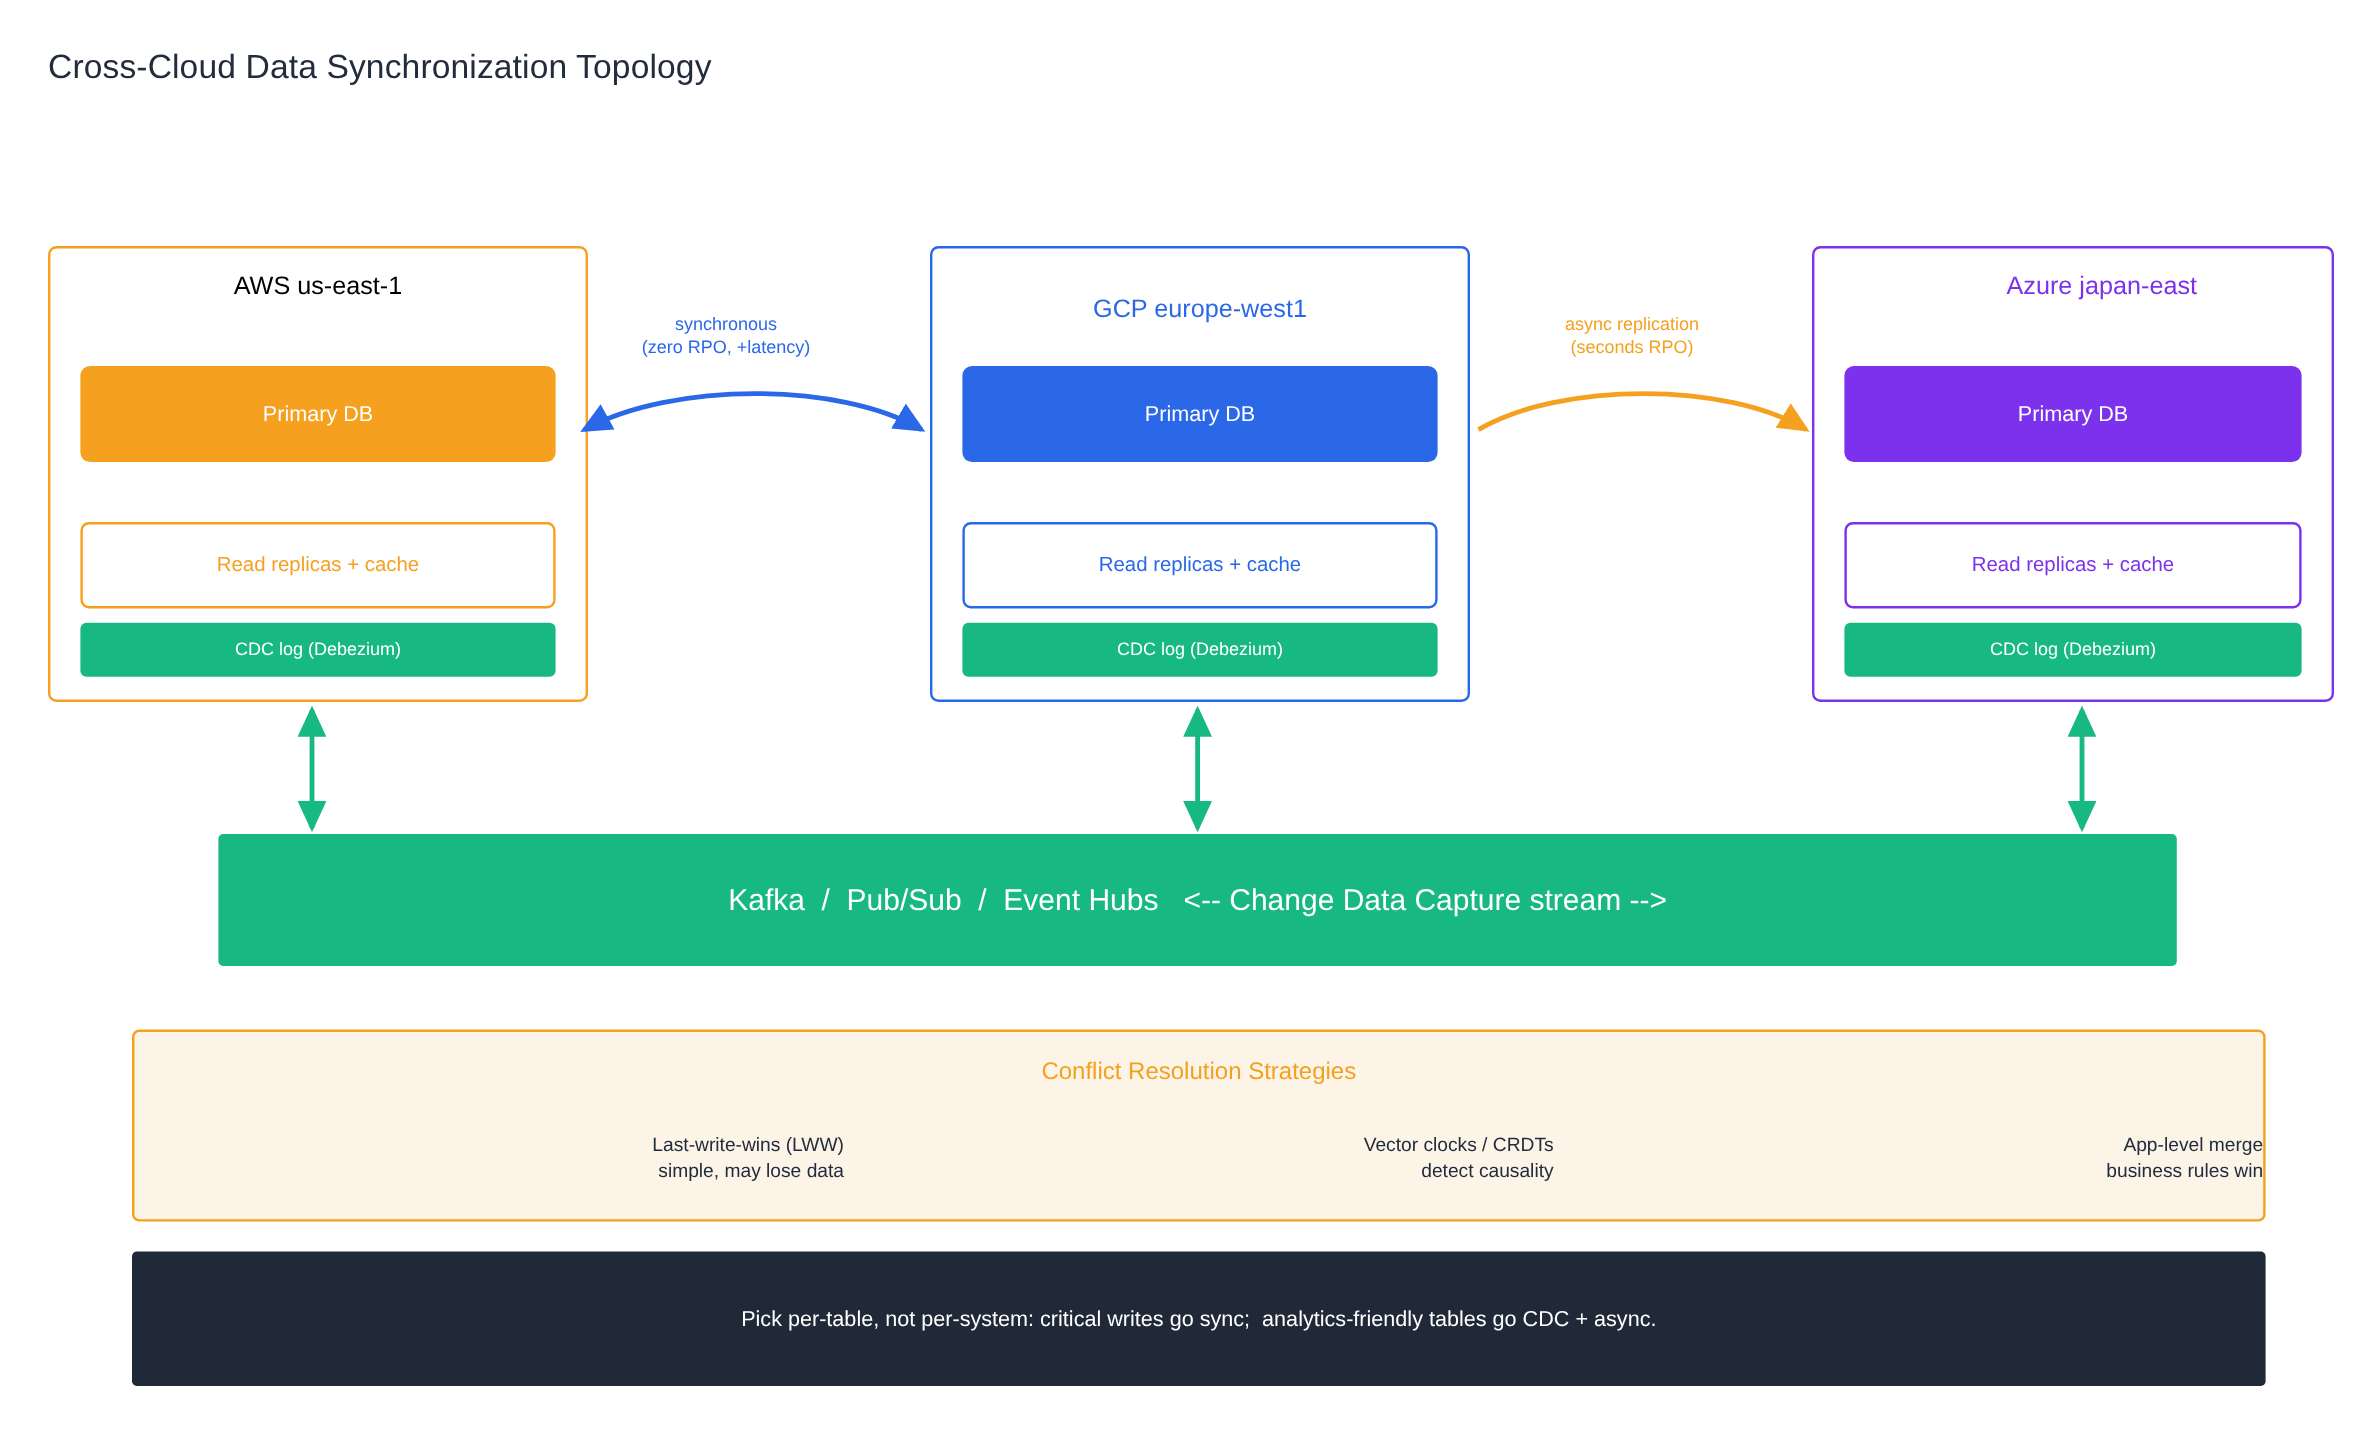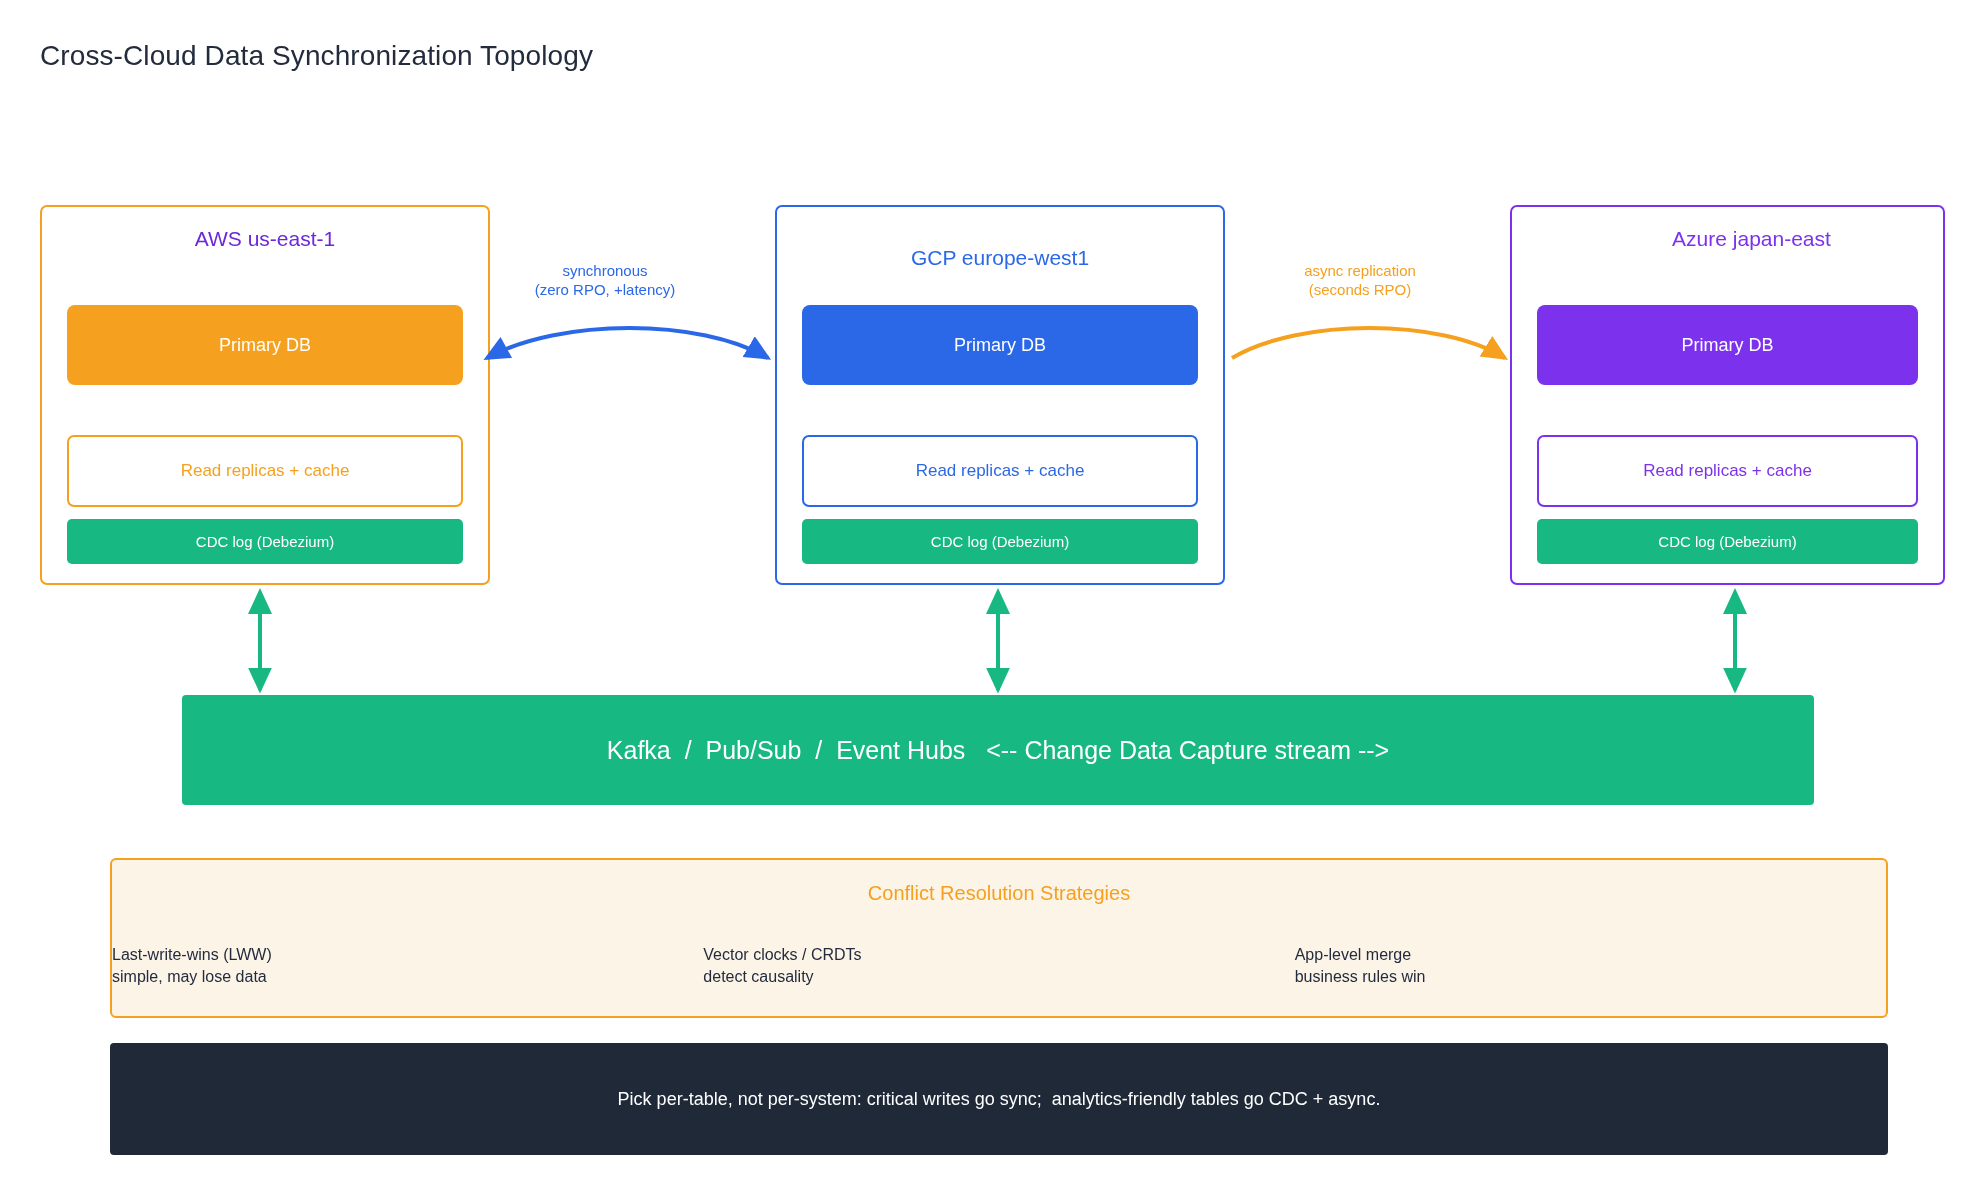--- a/index.html
+++ b/index.html
@@ -39,21 +39,21 @@
   .panel-gcp   { left: 775px;  width: 450px;  border-color: #2a68e8; }
   .panel-azure { left: 1510px; width: 435px;  border-color: #7c32ec; }
 
   .panel-title {
     position: absolute;
     top: 20px;
     left: 0; right: 0;
     text-align: center;
     font-size: 21px;
   }
-  .panel-aws   .panel-title { color: #6d28d9; }
+  .panel-aws   .panel-title { color: #000000; }
   .panel-gcp   .panel-title { color: #2a68e8; margin-top: 19px; }
   .panel-azure .panel-title { color: #7c32ec; padding-left: 48px; }
 
   .primary-db {
     position: absolute;
     left: 25px;
     right: 25px;
     top: 98px;
     height: 80px;
     border-radius: 8px;
@@ -160,21 +160,21 @@
     color: #f5a01e;
   }
   .conflict-cols {
     position: absolute;
     top: 84px;
     left: 0; right: 0;
     display: flex;
   }
   .conflict-col {
     flex: 1;
-    text-align: left;
+    text-align: right;
     font-size: 16px;
     line-height: 1.35;
     white-space: pre-line;
     color: #232c3d;
   }
 
   
   .footer-banner {
     position: absolute;
     left: 110px;

